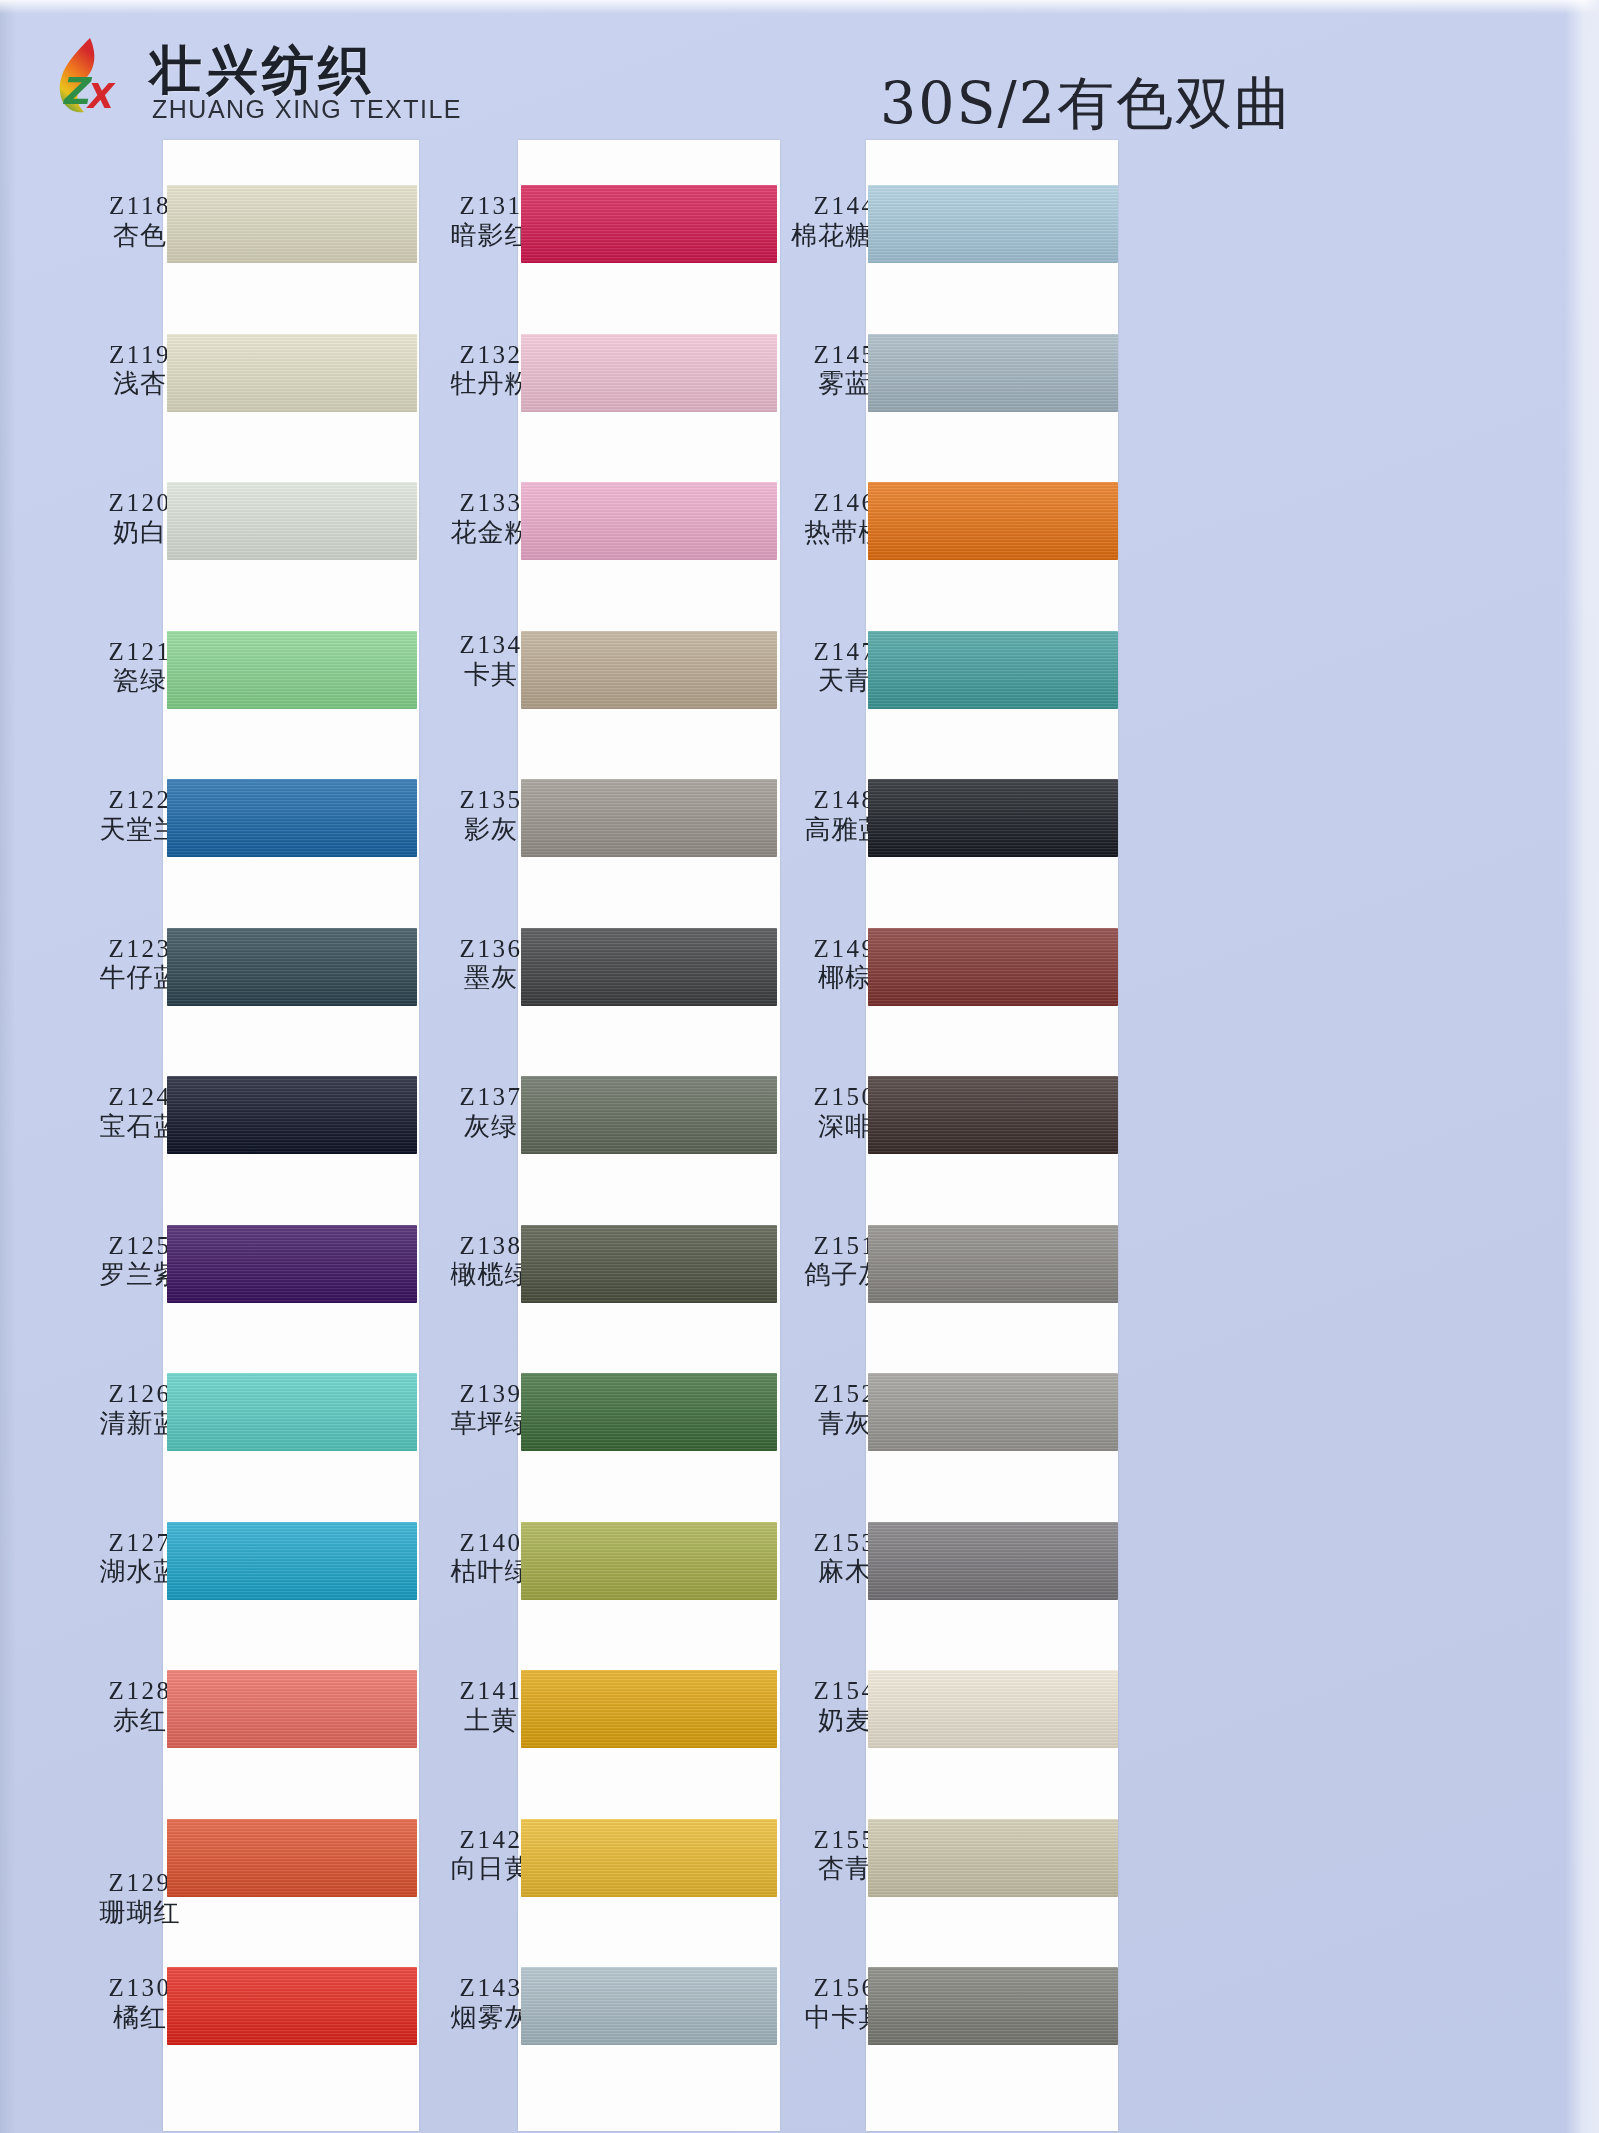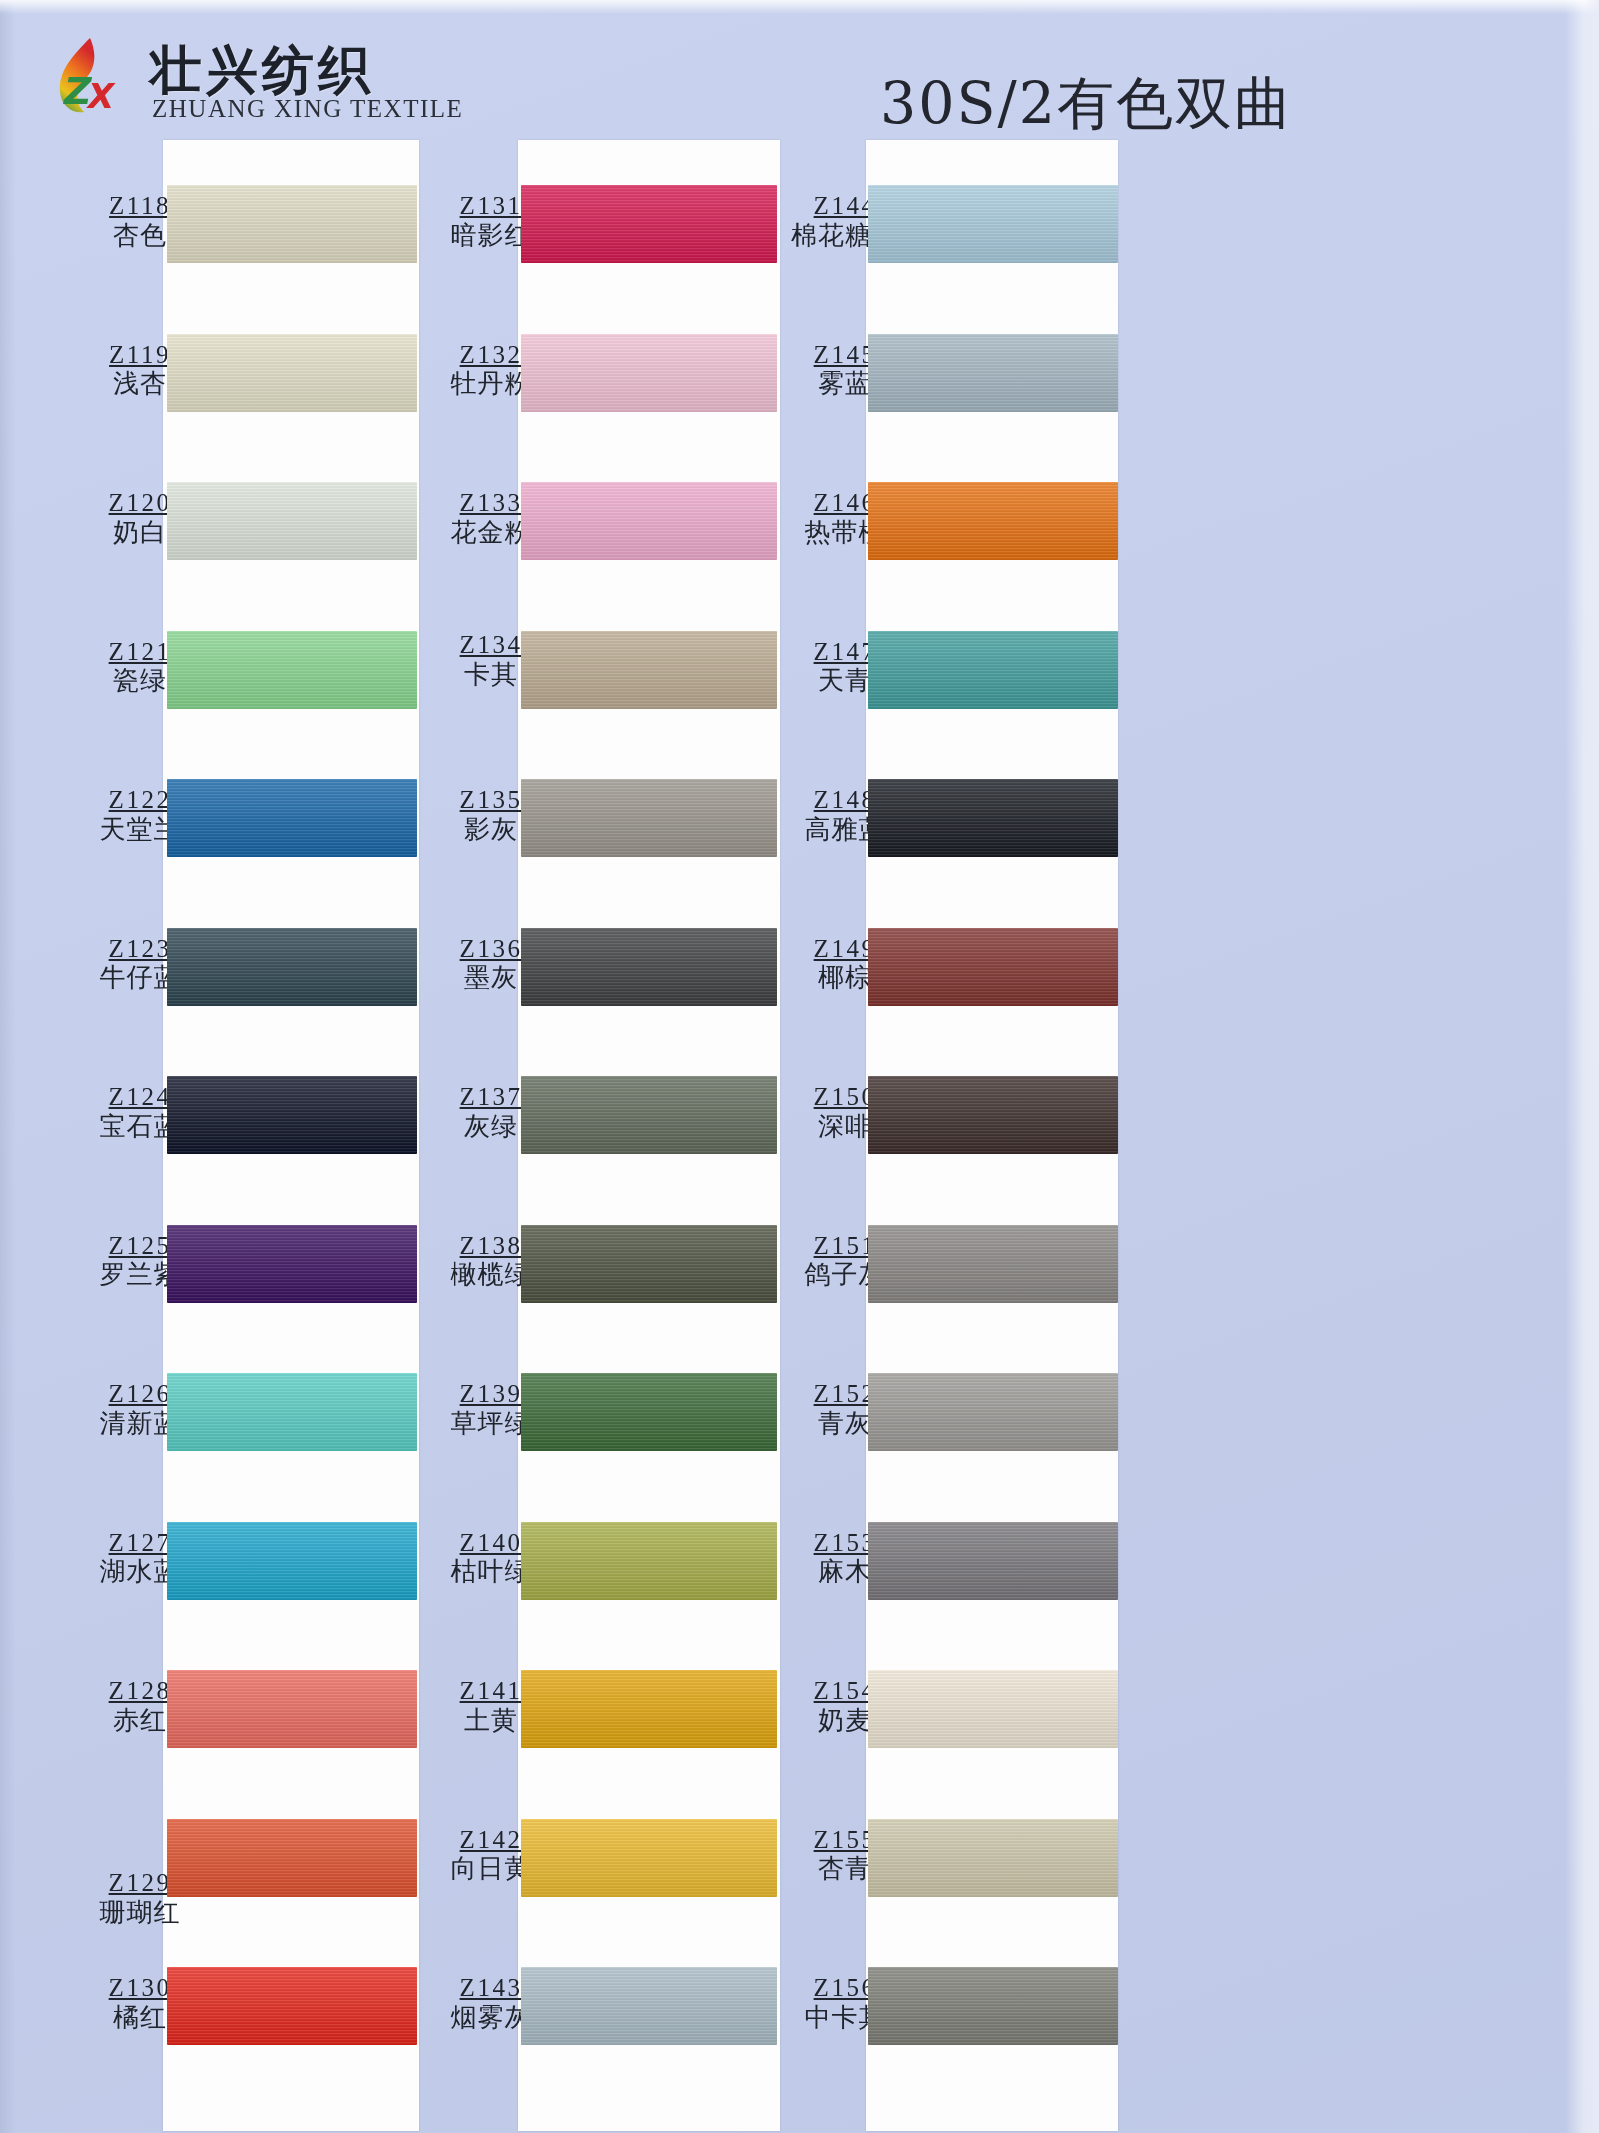--- a/index.html
+++ b/index.html
@@ -45,21 +45,21 @@
     font-family:"DejaVu Sans", sans-serif;
     font-weight:bold;
     font-size:52px;
     letter-spacing:4px;
     color:#1d2129;
     text-shadow:1px 1px 0 rgba(255,255,255,.35);
     white-space:nowrap;
   }
   #brand-en{
     position:absolute;left:152px;top:95px;
-    font-family:Liberation Serif, serif;
+    font-family:Liberation Sans, sans-serif;
     font-size:25px;
     letter-spacing:1.5px;
     color:#2b2f38;
     white-space:nowrap;
   }
   #title{
     position:absolute;left:880px;top:66px;
     font-family:"DejaVu Serif", serif;
     font-size:57px;
     letter-spacing:2px;
@@ -83,21 +83,20 @@
     text-align:center;
     line-height:1.06;
     color:#20242c;
     font-family:"DejaVu Serif", serif;
   }
   .lbl .code{
     display:block;
     font-family:"Liberation Serif", serif;
     font-size:25px;
     letter-spacing:2.5px;
-    text-decoration:underline;
   }
   .lbl .cn{
     display:block;
     font-family:"DejaVu Sans", sans-serif;
     font-size:26px;
     letter-spacing:1px;
     margin-top:2px;
   }
 
   .sw{

